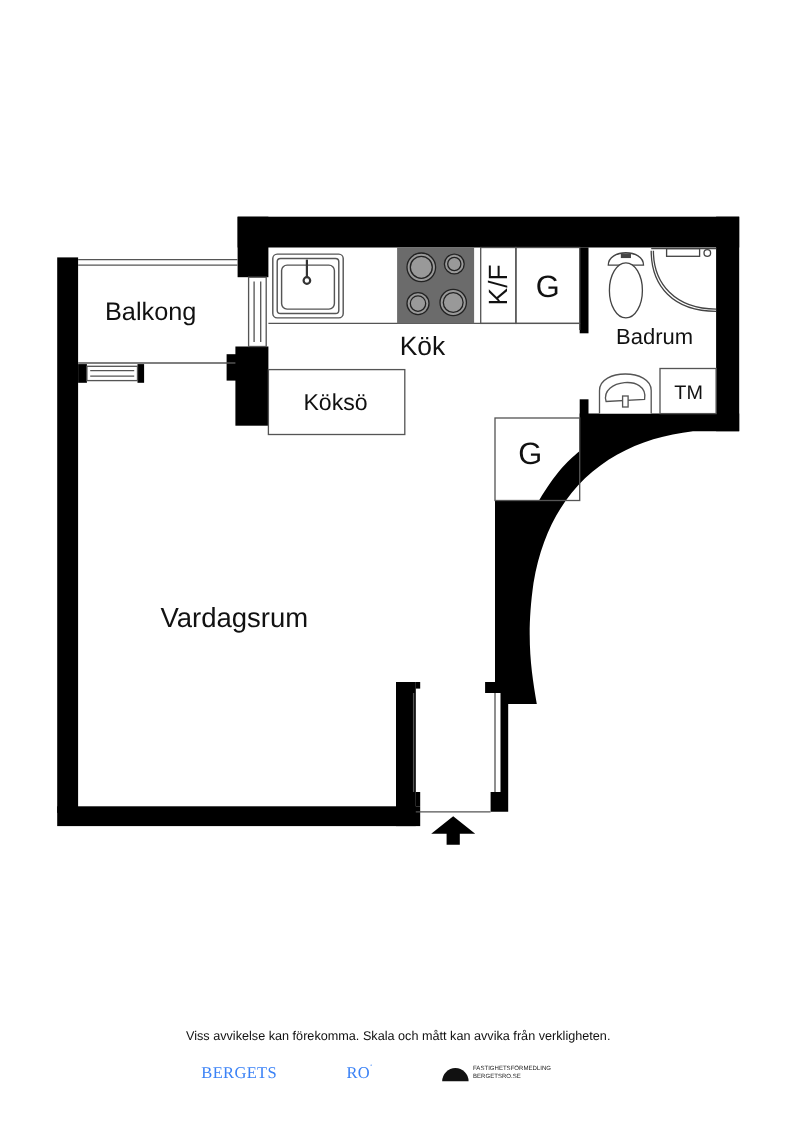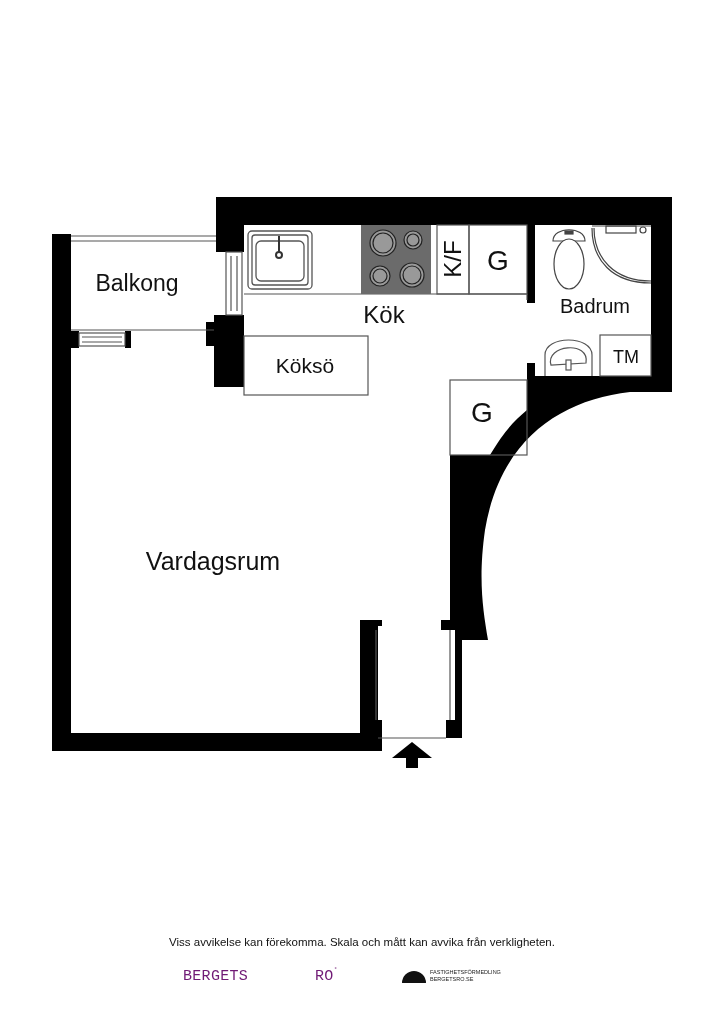--- a/index.html
+++ b/index.html
@@ -1,21 +1,21 @@
 <!DOCTYPE html>
 <html><head>
   <meta charset="utf-8">
   <style>
     html, body { margin: 0; padding: 0; background: #ffffff; }
     body { width: 724px; height: 1024px; position: relative; overflow: hidden; font-family: "Liberation Sans", sans-serif; }
     #plan { position: absolute; left: 0; top: 0; width: 724px; height: 1024px; }
     .lbl { font-family: "Liberation Sans", sans-serif; fill: #111111; }
     .disclaimer { position: absolute; left: 0; width: 724px; top: 936px; text-align: center; font-size: 11.5px; color: #111; font-family: "Liberation Sans", sans-serif; }
     .footer { position: absolute; top: 966px; left: 0; width: 724px; height: 24px; }
-    .brand { position: absolute; font-size: 15px; color: #701a75; letter-spacing: 0.3px; font-family: Liberation Mono, monospace; }
+    .brand { position: absolute; font-size: 15px; color: #3b82f6; letter-spacing: 0.3px; font-family: Liberation Serif, serif; }
     .brand-left { left: 183px; top: 2px; }
     .brand-mid { left: 315px; top: 2px; }
     .brand-mid sup { font-size: 7px; vertical-align: top; position: relative; top: -1px; }
     .logo { position: absolute; left: 402px; top: 1px; width: 130px; height: 20px; }
     .logo-dome { position: absolute; left: 0; top: 4px; width: 24px; height: 12px; background: #111; border-radius: 12px 12px 0 0; }
     .logo-text { position: absolute; left: 28px; top: 2px; font-size: 5.5px; line-height: 6.5px; color: #222; font-family: "Liberation Sans", sans-serif; }
   </style>
 </head>
 <body>
 

